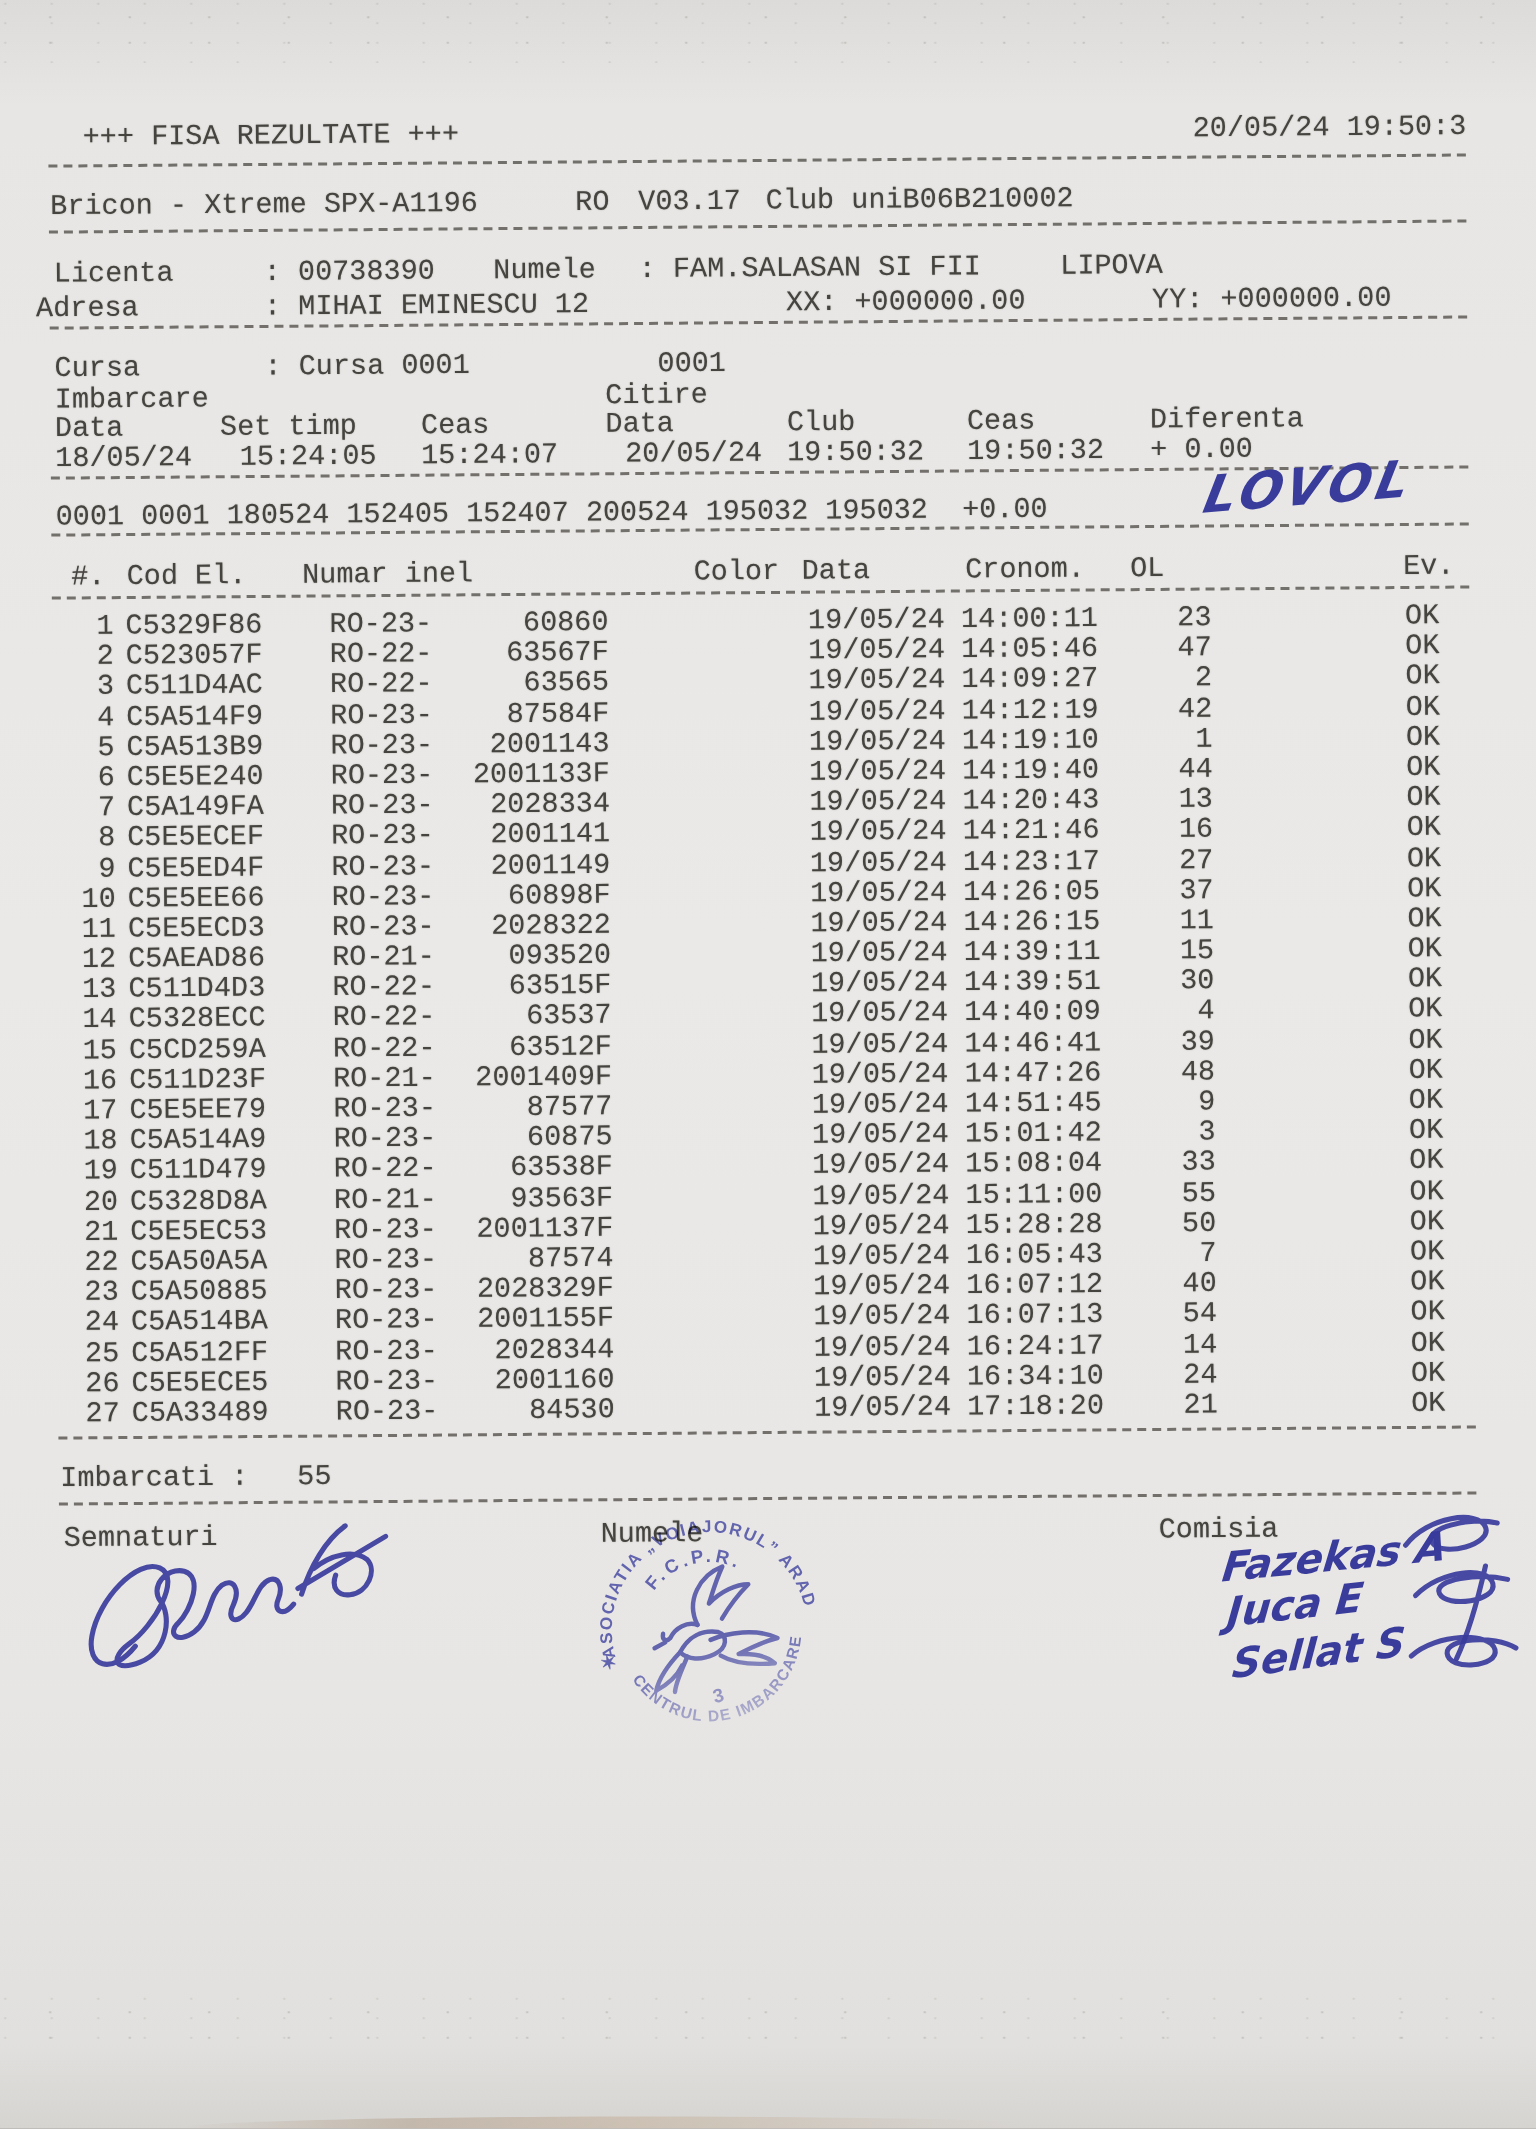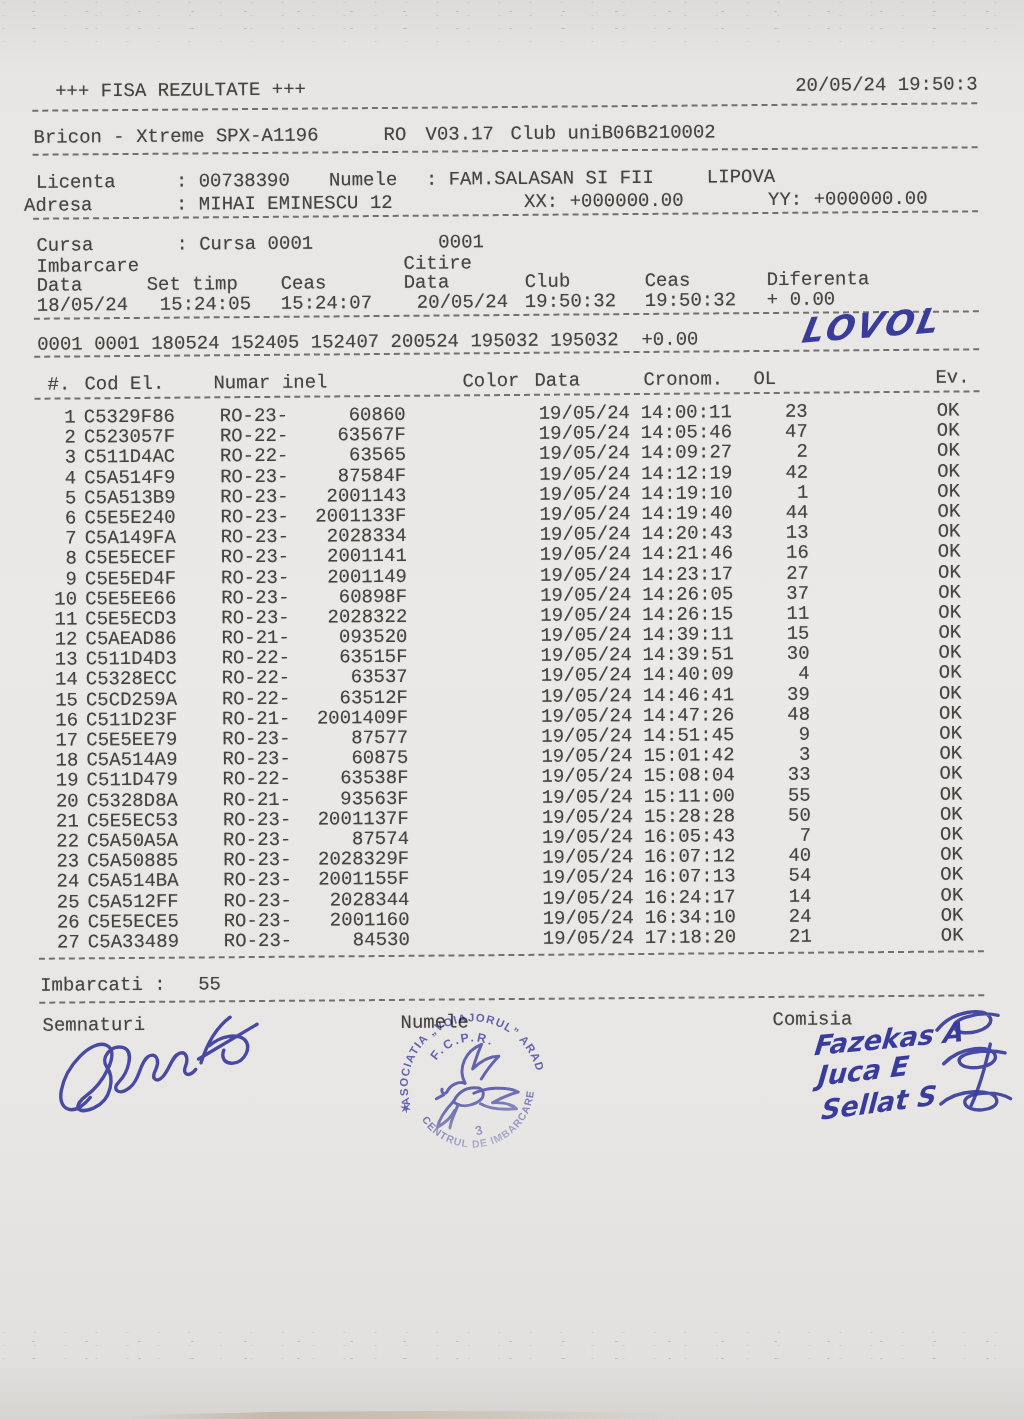--- a/index.html
+++ b/index.html
@@ -121,21 +121,21 @@
 
   <div class="ln" style="top:331px">
     <span style="left:40px">0001 0001 180524 152405 152407 200524 195032 195032  +0.00</span>
   </div>
   <div class="hand note-lovol">LOVOL</div>
   <div class="dash" style="top:352px"></div>
 
   <div class="ln" style="top:371px">
     <span style="left:50px">#.</span>
     <span style="left:87px">Cod El.</span>
-    <span style="left:216px">Numar inel</span>
+    <span style="left:204px">Numar inel</span>
     <span style="left:465px">Color</span>
     <span style="left:537px">Data</span>
     <span style="left:646px">Cronom.</span>
     <span style="left:756px">OL</span>
     <span style="left:938px">Ev.</span>
   </div>
   <div class="dash" style="top:394px"></div>
 
   <div class="rows">
         <div class="rrow">

